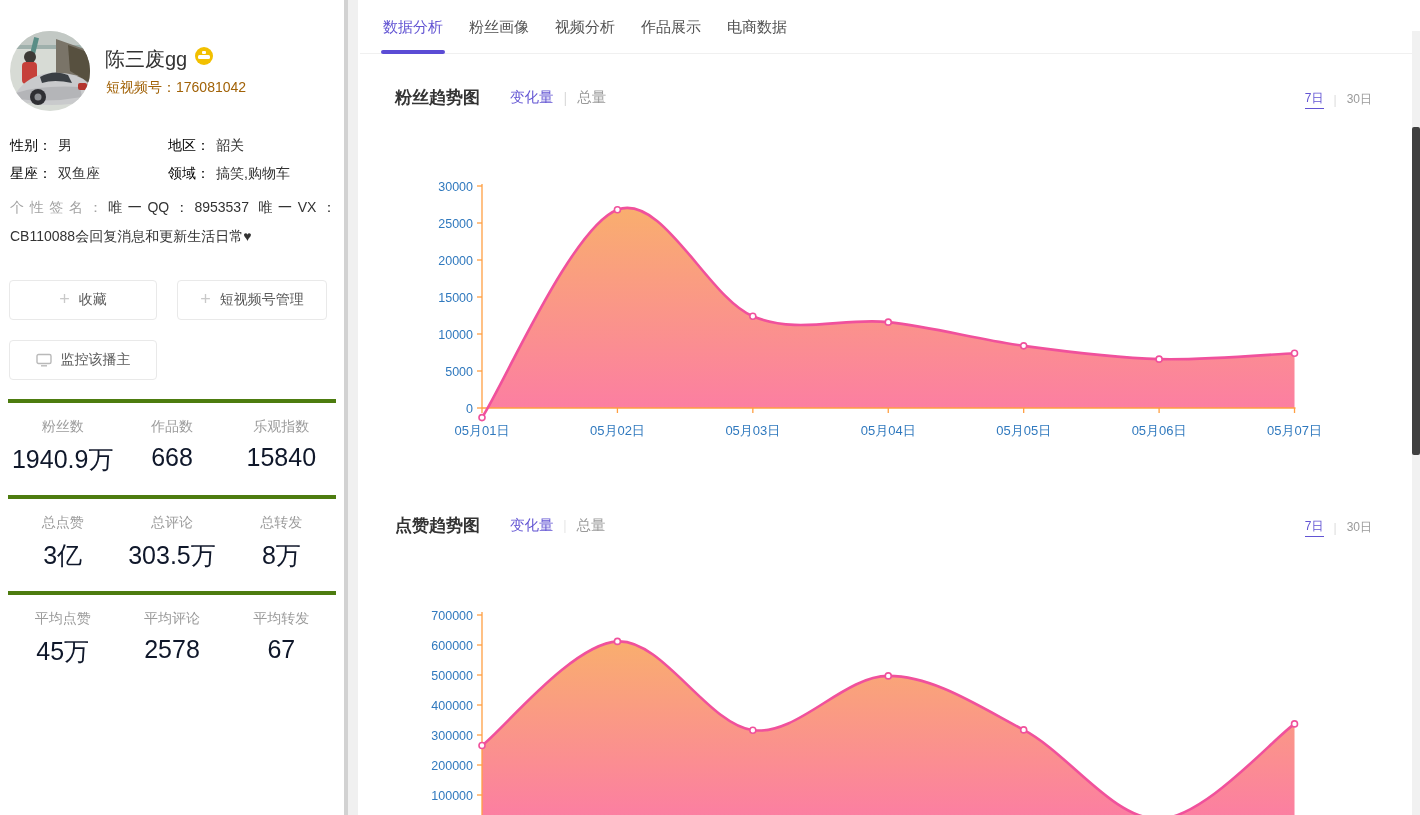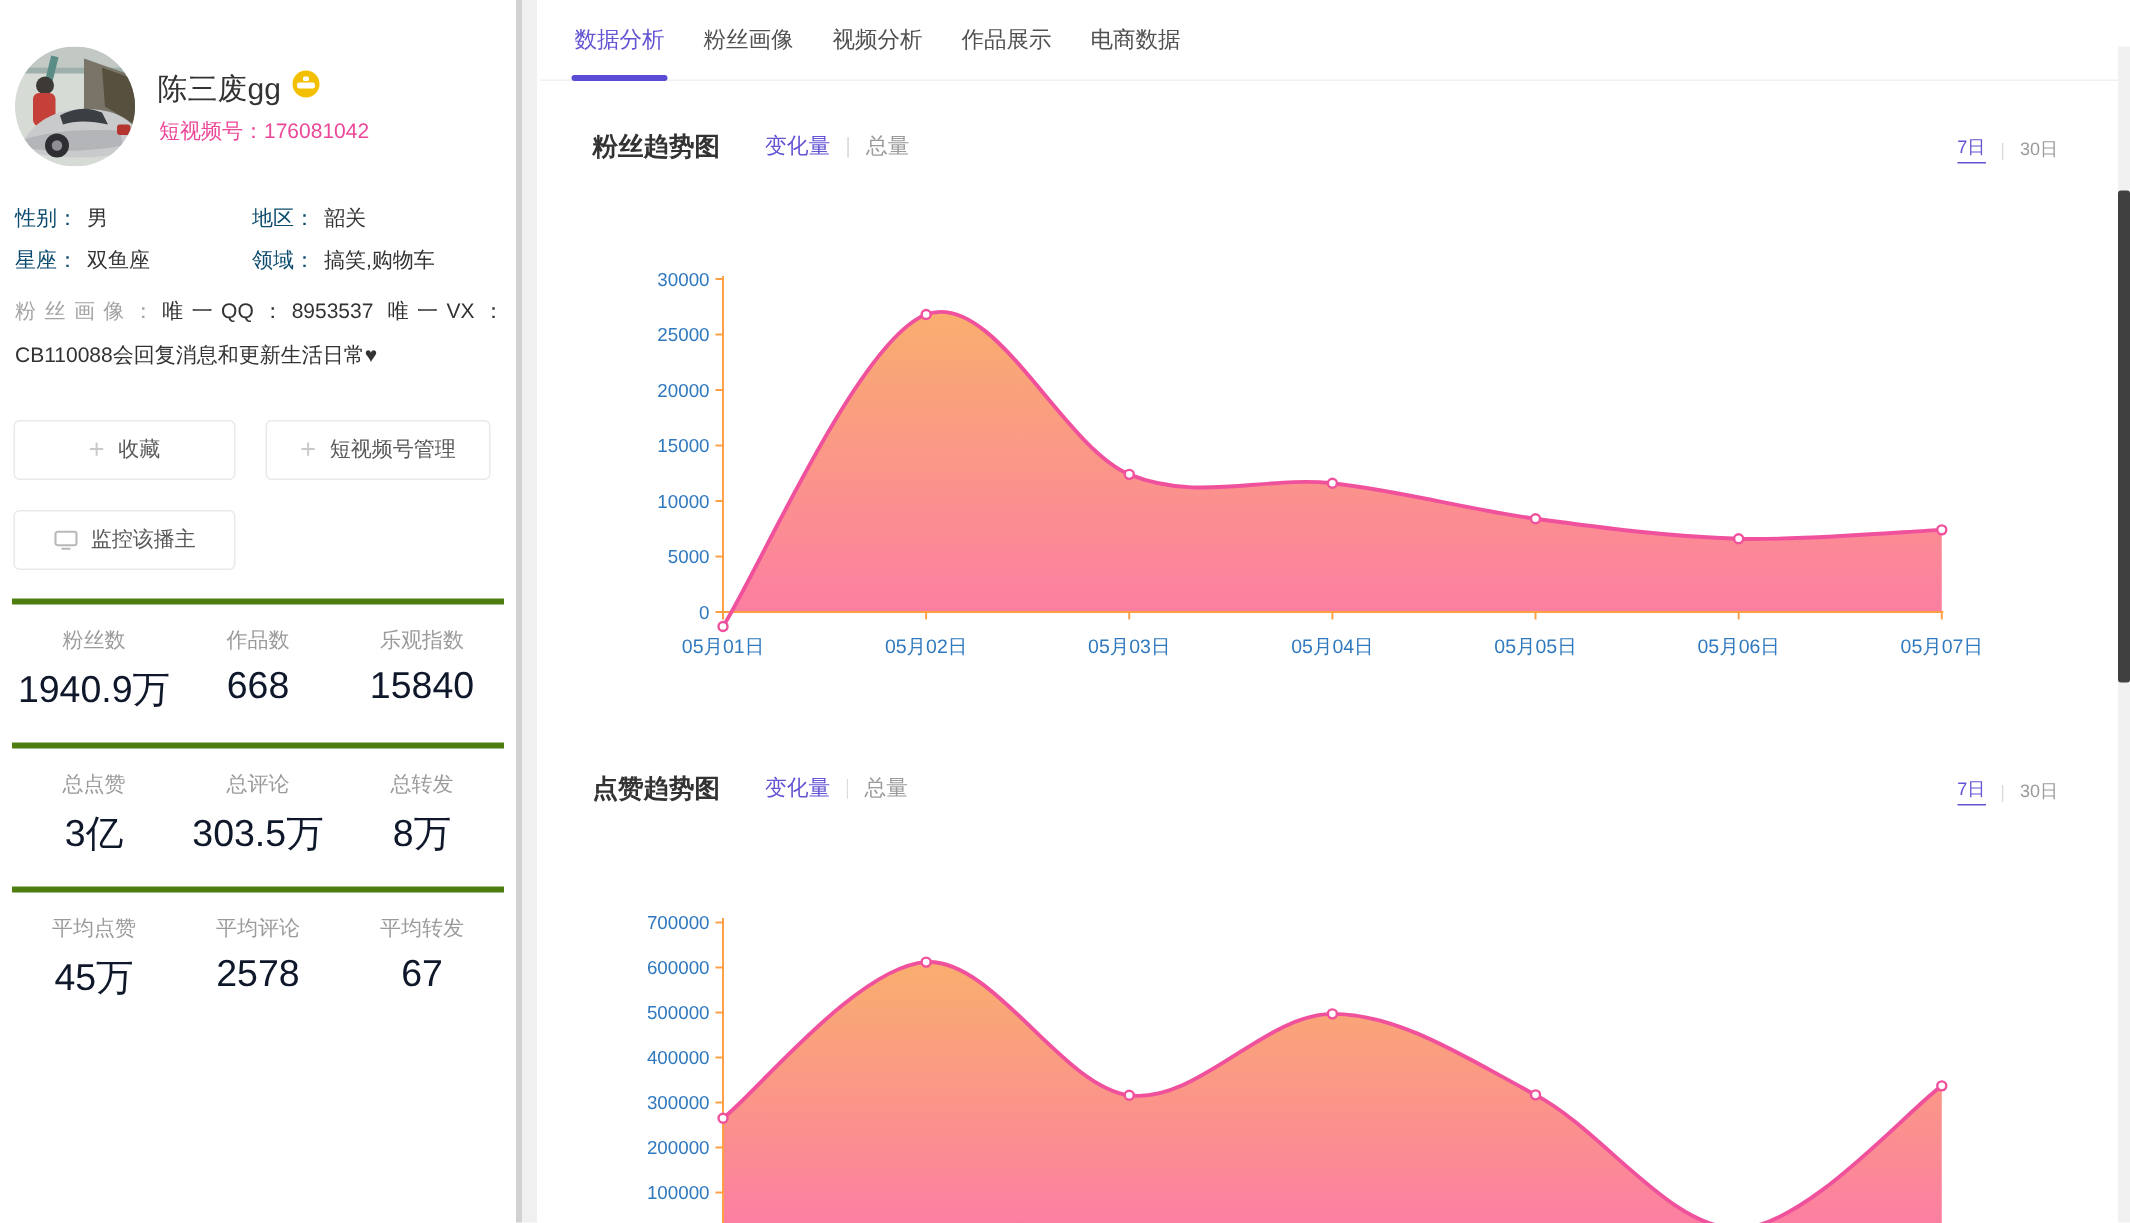--- a/index.html
+++ b/index.html
@@ -6,23 +6,23 @@
   html,body { width:1420px; height:815px; overflow:hidden; background:#fff;
     font-family:"Liberation Sans","DejaVu Sans",sans-serif; color:#333; }
 
   
   .sidebar { position:absolute; left:0; top:16px; width:284px; height:815px; background:#fff; }
   .avatar { position:absolute; left:10px; top:15px; width:80px; height:80px; border-radius:50%; overflow:hidden; }
   .name { position:absolute; left:105px; top:30px; font-size:20px; font-weight:500; color:#333; }
   .badge { display:inline-block; width:18px; height:18px; border-radius:50%; background:#f2c000; position:relative; margin-left:8px; vertical-align:1px; }
   .badge::before { content:""; position:absolute; left:7px; top:4px; width:4px; height:3px; background:#fff; border-radius:1px; }
   .badge::after { content:""; position:absolute; left:3px; top:7.5px; width:12px; height:4.5px; background:#fff; border-radius:1.5px; }
-  .account { position:absolute; left:106px; top:63px; font-size:14px; color:#ec4899; }
+  .account { position:absolute; left:106px; top:63px; font-size:14px; color:#a16207; }
   .info-cell { position:absolute; font-size:14px; white-space:nowrap; }
-  .info-label { color:#0c4a6e; margin-right:6px;margin-top:24px; }
+  .info-label { color:#000000; margin-right:6px;margin-top:24px; }
   .info-value { color:#333; }
   .sig { position:absolute; left:10px; top:177px; width:326px; font-size:14px; line-height:29px; }
   .sig-l1 { text-align:justify; text-align-last:justify; white-space:nowrap; }
   .sig-label { color:#a3a3a3; }
   .btn { position:absolute; border:1px solid #e9e9e9; border-radius:4px; background:#fff;
     display:flex; align-items:center; justify-content:center; gap:9px; font-size:14px; color:#595959; cursor:pointer; }
   .plus-ic { color:#c9c9c9; font-size:18px; font-weight:300; line-height:1; margin-top:-2px; }
   .stats { position:absolute; left:8px; top:383px; width:328px; }
   .stat-row { display:grid; grid-template-columns:1fr 1fr 1fr; border-top:4px solid #4d7c0f; padding:15px 0 19px; }
   .stat-cell { text-align:center; }
@@ -93,21 +93,21 @@
     <span class="info-label">地区：</span><span class="info-value">韶关</span>
   </div>
   <div class="info-cell" style="left:10px; top:149px;">
     <span class="info-label">星座：</span><span class="info-value">双鱼座</span>
   </div>
   <div class="info-cell" style="left:168px; top:149px;">
     <span class="info-label">领域：</span><span class="info-value">搞笑,购物车</span>
   </div>
 
   <div class="sig">
-    <div class="sig-l1"><span class="sig-label">粉丝画像：</span><span>唯一QQ：8953537 唯一VX：</span></div>
+    <div class="sig-l1"><span class="sig-label">个性签名：</span><span>唯一QQ：8953537 唯一VX：</span></div>
     <div class="sig-l2">CB110088会回复消息和更新生活日常♥</div>
   </div>
 
   <div class="btn" style="left:9px; top:264px; width:148px; height:40px;">
     <span class="plus-ic">+</span>
       <span>收藏</span>
   </div>
   <div class="btn" style="left:177px; top:264px; width:150px; height:40px;">
     <span class="plus-ic">+</span>
       <span>短视频号管理</span>

